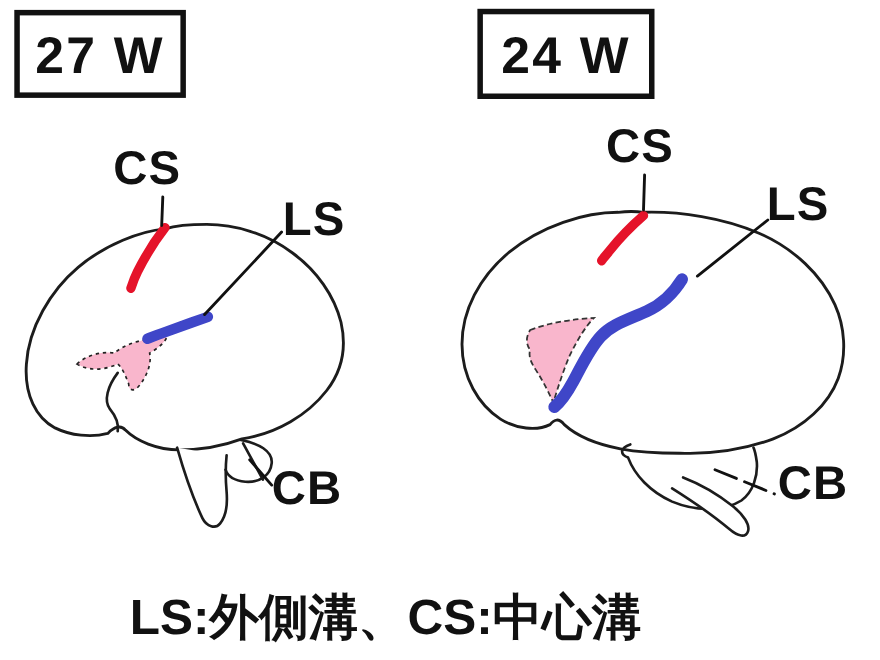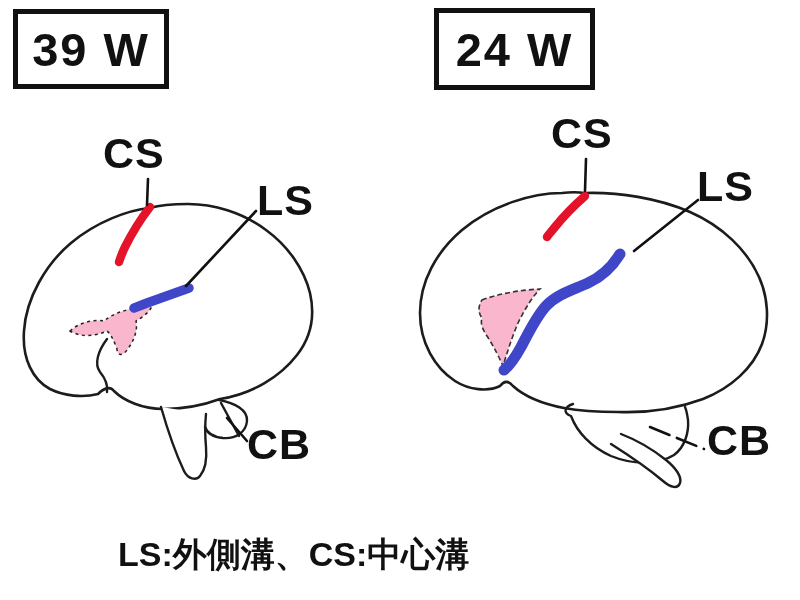--- a/index.html
+++ b/index.html
@@ -20,21 +20,21 @@
     position:absolute;font-weight:700;font-size:43px;line-height:1;
     color:var(--text-black,#111);letter-spacing:1px;
   }
   #cs-22{left:103px;top:132px;}
   #ls-22{left:257px;top:179px;}
   #cb-22{left:247px;top:423px;}
   #cs-24{left:551px;top:112px;}
   #ls-24{left:697px;top:165px;}
   #cb-24{left:707px;top:419px;}
   #caption{
-    position:absolute;left:118px;top:536px;font-weight:700;font-size:34px;
+    position:absolute;left:118px;top:536px;font-weight:700;font-size:45px;
     color:var(--text-black,#111);line-height:1.1;white-space:nowrap;
   }
   .outline{fill:#fff;stroke:var(--line-black,#1c1c1c);stroke-width:2.6;stroke-linecap:round;stroke-linejoin:round;}
   .thin{fill:none;stroke:var(--line-black,#1c1c1c);stroke-width:2.4;stroke-linecap:round;stroke-linejoin:round;}
   .thin-fill{fill:#fff;stroke:var(--line-black,#1c1c1c);stroke-width:2.4;stroke-linecap:round;stroke-linejoin:round;}
   .pointer{fill:none;stroke:var(--text-black,#111);stroke-width:2.6;stroke-linecap:round;}
   .cs-line{fill:none;stroke:var(--central-sulcus-red,#e5132a);stroke-width:8.5;stroke-linecap:round;}
   .ls-line-22{fill:none;stroke:var(--lateral-sulcus-blue,#3f46c8);stroke-width:9.5;stroke-linecap:round;}
   .ls-line-24{fill:none;stroke:var(--lateral-sulcus-blue,#3f46c8);stroke-width:11;stroke-linecap:round;}
   .pink-22{fill:var(--sylvian-fossa-pink,#f9b6cc);stroke:#222;stroke-width:1.5;stroke-dasharray:3 3.5;}
@@ -135,21 +135,21 @@
         C 570 291, 556 295, 546 306
         C 536 317, 529 332, 521 347
         C 515 358, 509 366, 504 370"></path>
       <path class="pointer" d="M 586 159 L 585 191"></path>
       <path class="pointer" d="M 698 200 L 634 251"></path>
       <path class="pointer" stroke-dasharray="21 8" d="M 650 427 L 704 449"></path>
     </g>
   </svg>
 
   <div class="stage-box" id="box-22w">
-    <span>39 W</span>
+    <span>27 W</span>
   </div>
   <div class="stage-box" id="box-24w">
     <span>24 W</span>
   </div>
 
   <div class="anat-label" id="cs-22">CS</div>
   <div class="anat-label" id="ls-22">LS</div>
   <div class="anat-label" id="cb-22">CB</div>
 
   <div class="anat-label" id="cs-24">CS</div>

